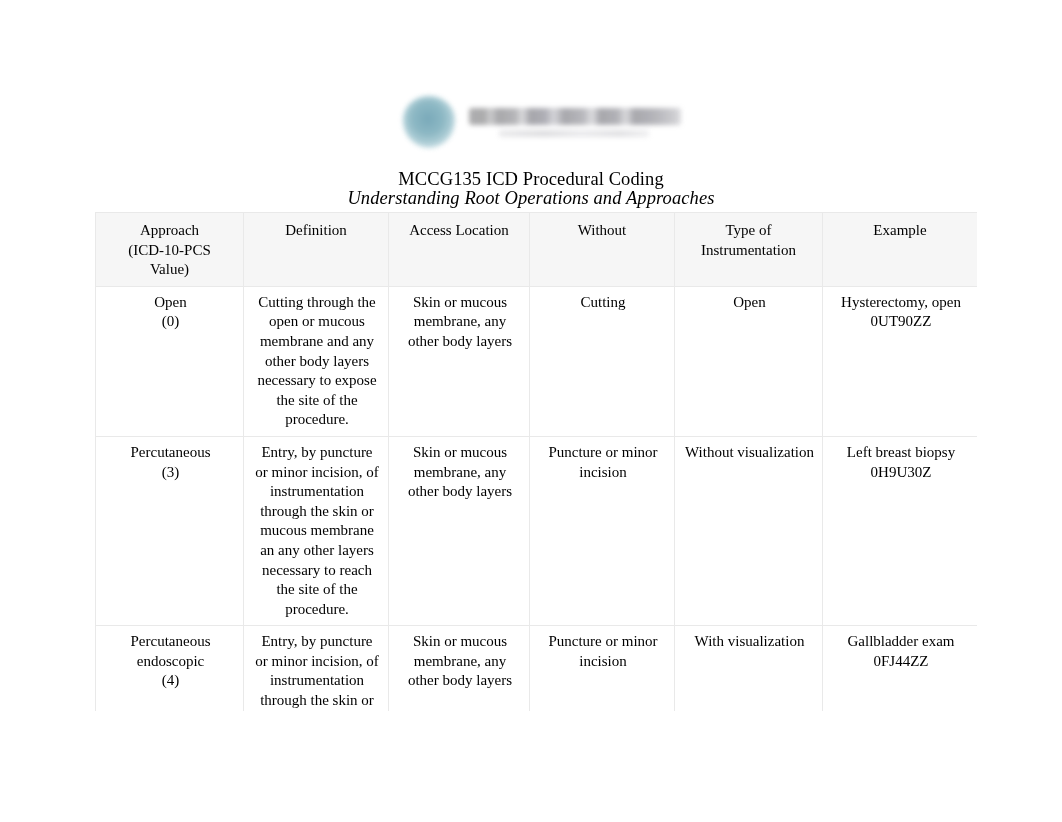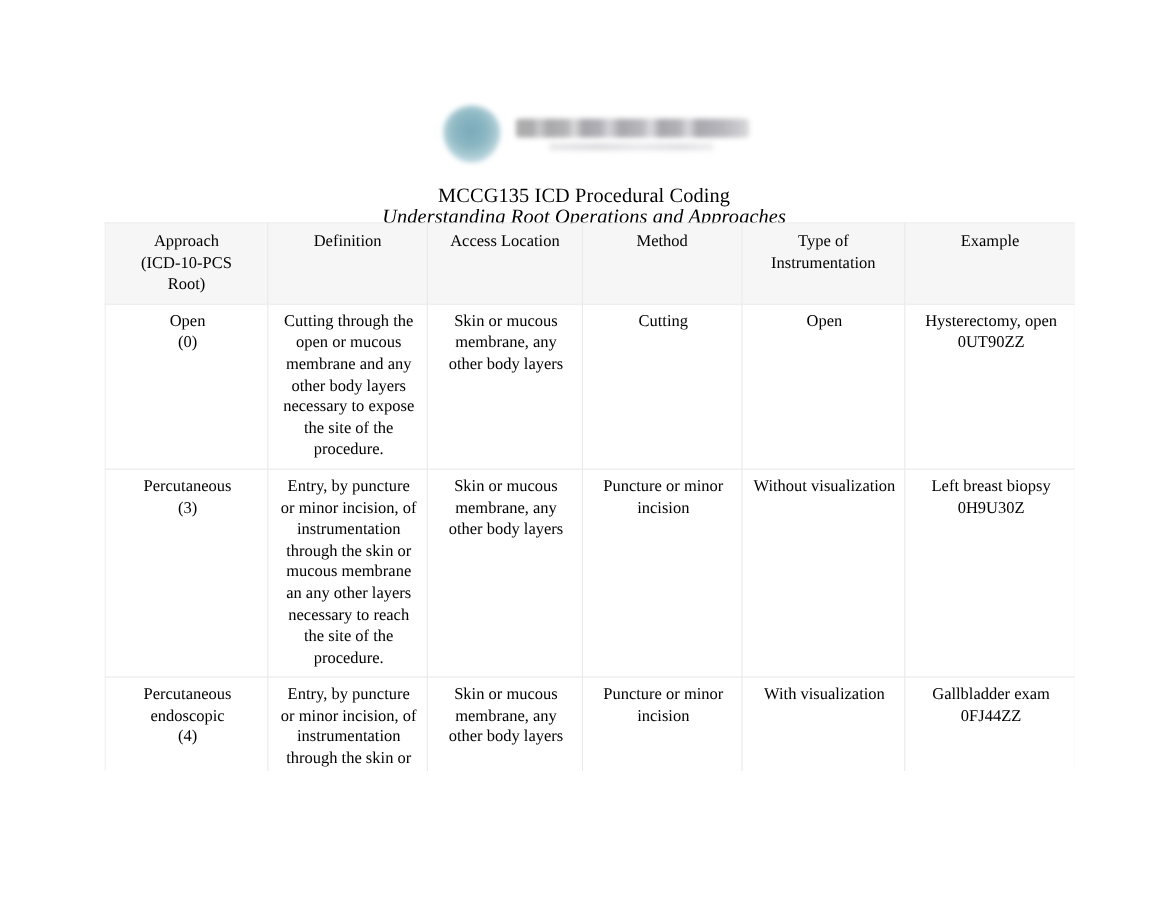--- a/index.html
+++ b/index.html
@@ -92,21 +92,21 @@
   }
   .doc-title .line + .line {
     margin-top: 0px;
     font-style: italic;
   }
 
   
   .table-wrap {
     position: absolute;
     left: 95px;
-    top: 202px;
+    top: 212px;
     width: 882px;
     height: 499px;
     overflow: hidden;
   }
   table.coding-table {
     width: 882px;
     border-collapse: collapse;
     table-layout: fixed;
     font-size: 15px;
   }
@@ -171,30 +171,30 @@
           <col class="c3">
         <col class="c4">
           <col class="c5">
           <col class="c6">
       </colgroup>
       <thead>
         <tr>
           <th>
             <span class="cell-line">Approach</span>
             <span class="cell-line">(ICD-10-PCS</span>
-            <span class="cell-line">Root)</span>
+            <span class="cell-line">Value)</span>
           </th>
           <th>
             <span class="cell-line">Definition</span>
           </th>
           <th>
             <span class="cell-line">Access Location</span>
           </th>
           <th>
-            <span class="cell-line">Method</span>
+            <span class="cell-line">Without</span>
           </th>
           <th>
             <span class="cell-line">Type of</span>
             <span class="cell-line">Instrumentation</span>
           </th>
           <th>
             <span class="cell-line">Example</span>
           </th>
         </tr>
       </thead>

